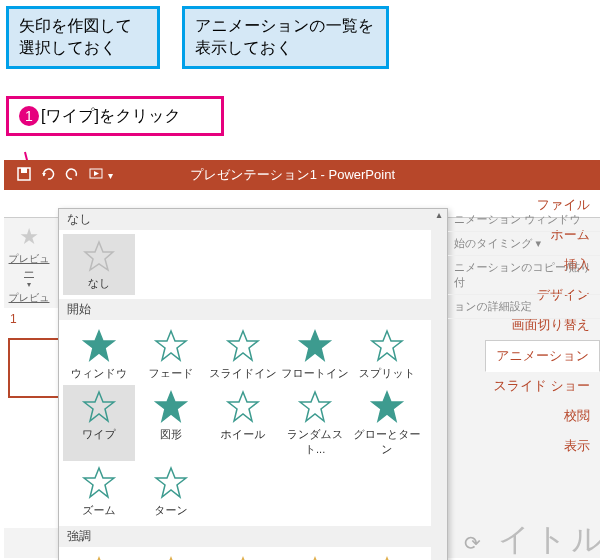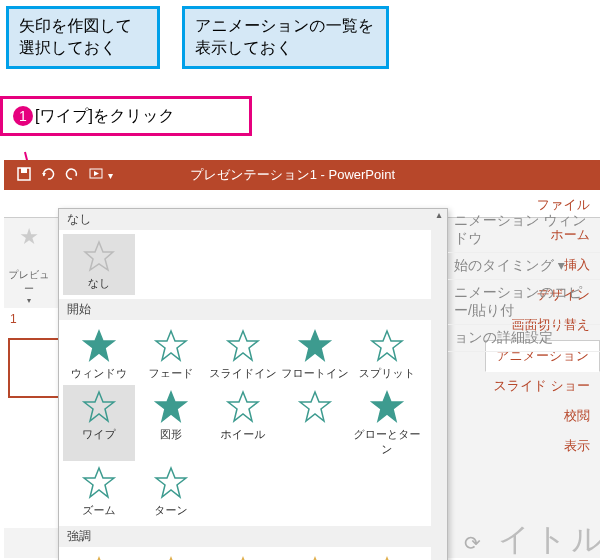--- a/index.html
+++ b/index.html
@@ -17,54 +17,54 @@
 .qat-title { flex: 3; text-align: center; font-weight: 300; }
 .qat svg { margin: 0 4px; }
 .ribbon { background: #fff; border-bottom: 1px solid #ccc; height: 28px; display: flex; align-items: flex-end; font-size: 13px; flex-direction: column; }
 .tab { padding: 6px 10px; color: #b7472a; cursor: pointer; }
 .tab.active { background: #fff; border: 1px solid #ccc; border-bottom: 1px solid #fff; margin-bottom: -1px; }
 
 
 .content { display: flex; background: #f3f3f3; height: 340px; }
 .left { width: 50px; background: #f3f3f3; text-align: center; font-size: 10px; color: #666; padding-top: 6px; }
 .left .star { color: #ccc; font-size: 22px; }
-.left .lbl { margin-top: 18px; }
+.left .lbl { margin-top: 2px; text-decoration: underline; }
 .thumb { border: 2px solid #b7472a; height: 60px; width: 74px; margin: 8px 4px; background: #fff; }
 
 
 .flyout { position: absolute; left: 54px; top: 48px; width: 390px; background: #fff; border: 1px solid #bbb; box-shadow: 2px 2px 6px rgba(0,0,0,.2); }
 .fly-cat { background: #f0f0f0; padding: 2px 8px; font-size: 12px; color: #444; }
 .fly-grid { display: flex; flex-wrap: wrap; padding: 4px; }
 .fly-item { width: 72px; text-align: center; font-size: 11px; color: #333; padding: 4px 0; cursor: pointer; }
 .fly-item.hover { background: #e0e0e0; }
 .fly-item svg { width: 36px; height: 36px; }
 .scroll-track { position: absolute; right: 0; top: 0; bottom: 0; width: 16px; background: #f0f0f0; }
 .scroll-track .arrow { height: 14px; text-align: center; font-size: 10px; color: #666; }
 
 
-.rightpane { position: absolute; left: 444px; top: 48px; right: 0; font-size: 14px; color: #888; }
+.rightpane { position: absolute; left: 444px; top: 48px; right: 0; font-size: 11px; color: #888; }
 .rightpane div { padding: 4px 6px; border-bottom: 1px solid #eee; }
 
 
 .ghost { position: absolute; right: -8px; bottom: -4px; font-size: 32px; color: #bdbdbd; letter-spacing: 4px; }
 .ghost .ico { font-size: 20px; color: #b0b0b0; }
 
 .slidenum { position: absolute; left: 8px; top: 160px; font-size: 12px; color: #b7472a; }
 
 
 .arrow-line { position: absolute; left: 24px; top: 152px; width: 2px; height: 218px; background: #e6007e; transform: rotate(-14deg); transform-origin: top; }
 </style>
 </head>
 <body>
 
 <div class="callout" style="left:6px;top:6px;width:154px"><span style="white-space:pre-line">矢印を作図して
 選択しておく</span></div>
 <div class="callout" style="left:182px;top:6px;width:207px"><span style="white-space:pre-line">アニメーションの一覧を
 表示しておく</span></div>
-<div class="callout magenta" style="left:0;top:96px;width:252px">
+<div class="callout magenta" style="left:6px;top:96px;width:218px">
   <span class="num-badge">1</span><span>[ワイプ]をクリック</span>
 </div>
 <div class="arrow-line"></div>
 
 <div class="app">
 
   <div class="qat">
     <span><svg width="16" height="16">
           <rect x="2" y="2" width="12" height="12" fill="none" stroke="#fff" stroke-width="1.5"></rect>
           <rect x="5" y="2" width="6" height="5" fill="#fff"></rect>
@@ -142,21 +142,21 @@
             <path d="M18 3 l4 10 l11 0 l-9 7 l3 12 l-9 -7 l-9 7 l3 -12 l-9 -7 l11 0 z" fill="none" stroke="#3d9b8f" stroke-width="1.5"></path>
           </svg><div>ワイプ</div></div>
         <div class="fly-item"><svg>
             <path d="M18 3 l4 10 l11 0 l-9 7 l3 12 l-9 -7 l-9 7 l3 -12 l-9 -7 l11 0 z" fill="#3d9b8f" stroke="#3d9b8f" stroke-width="1.5"></path>
           </svg><div>図形</div></div>
         <div class="fly-item"><svg>
             <path d="M18 3 l4 10 l11 0 l-9 7 l3 12 l-9 -7 l-9 7 l3 -12 l-9 -7 l11 0 z" fill="none" stroke="#3d9b8f" stroke-width="1.5"></path>
           </svg><div>ホイール</div></div>
         <div class="fly-item"><svg>
             <path d="M18 3 l4 10 l11 0 l-9 7 l3 12 l-9 -7 l-9 7 l3 -12 l-9 -7 l11 0 z" fill="none" stroke="#3d9b8f" stroke-width="1.5"></path>
-          </svg></div>
+          </svg><div>ランダムスト...</div></div>
         <div class="fly-item"><svg>
             <path d="M18 3 l4 10 l11 0 l-9 7 l3 12 l-9 -7 l-9 7 l3 -12 l-9 -7 l11 0 z" fill="#3d9b8f" stroke="#3d9b8f" stroke-width="1.5"></path>
           </svg><div>グローとターン</div></div>
         <div class="fly-item"><svg>
             <path d="M18 3 l4 10 l11 0 l-9 7 l3 12 l-9 -7 l-9 7 l3 -12 l-9 -7 l11 0 z" fill="none" stroke="#3d9b8f" stroke-width="1.5"></path>
           </svg><div>ズーム</div></div>
         <div class="fly-item"><svg>
             <path d="M18 3 l4 10 l11 0 l-9 7 l3 12 l-9 -7 l-9 7 l3 -12 l-9 -7 l11 0 z" fill="none" stroke="#3d9b8f" stroke-width="1.5"></path>
           </svg><div>ターン</div></div>
       </div>

